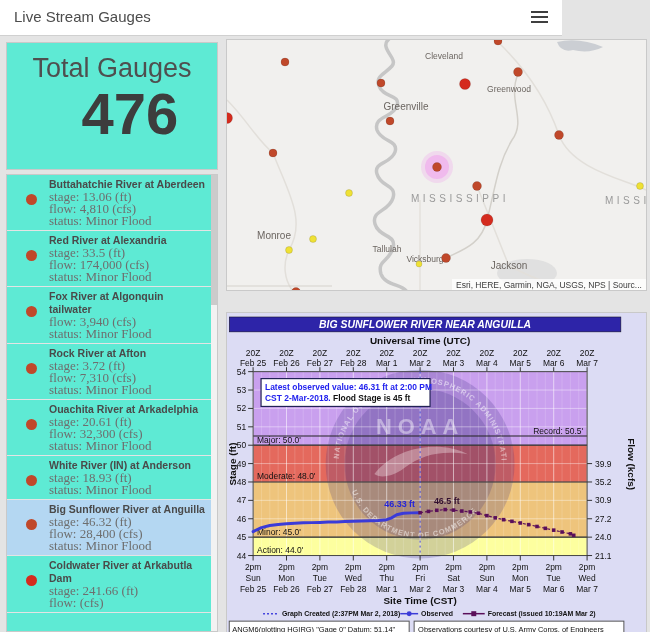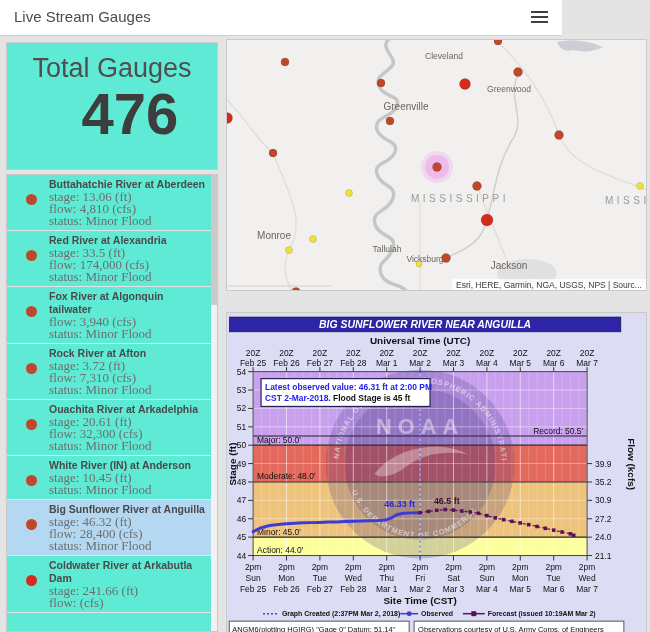--- a/index.html
+++ b/index.html
@@ -73,21 +73,21 @@
       <div class="row">
       <span class="dot" style="background:#c0482a"></span>
       <div class="t">Ouachita River at Arkadelphia</div>
       <div class="d">stage: 20.61 (ft)</div>
       <div class="d">flow: 32,300 (cfs)</div>
         <div class="d">status: Minor Flood</div>
       </div>
       <div class="row">
       <span class="dot" style="background:#c0482a"></span>
       <div class="t">White River (IN) at Anderson</div>
-      <div class="d">stage: 10.45 (ft)</div>
+      <div class="d">stage: 18.93 (ft)</div>
         <div class="d">status: Minor Flood</div>
       </div>
       <div class="row sel">
       <span class="dot" style="background:#c0482a"></span>
       <div class="t">Big Sunflower River at Anguilla</div>
       <div class="d">stage: 46.32 (ft)</div>
       <div class="d">flow: 28,400 (cfs)</div>
         <div class="d">status: Minor Flood</div>
       </div>
       <div class="row">

